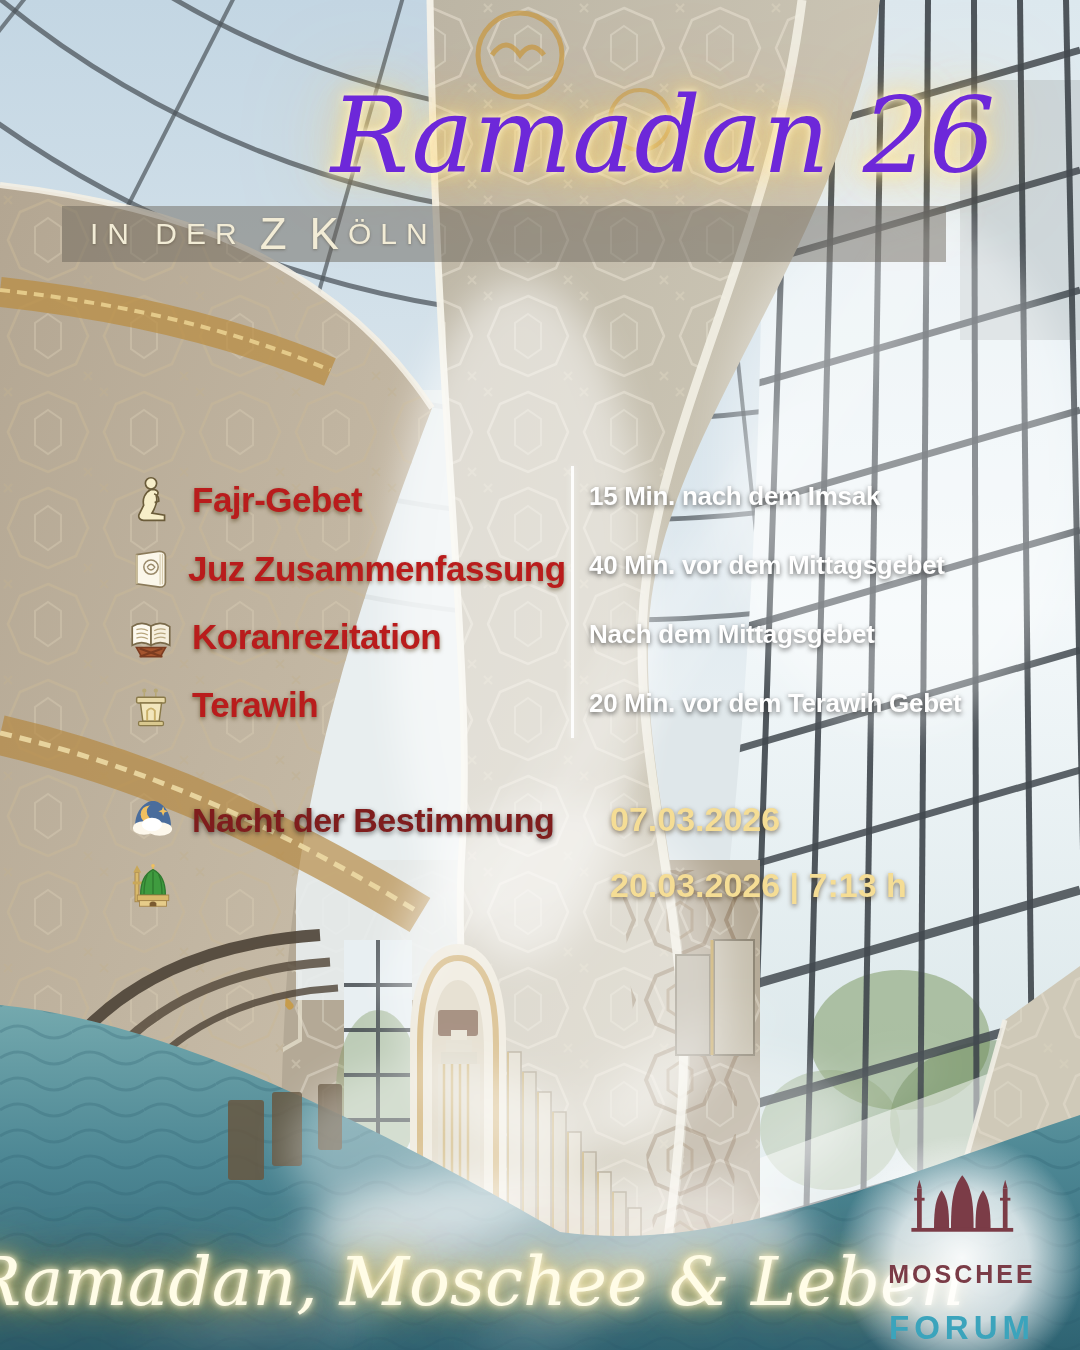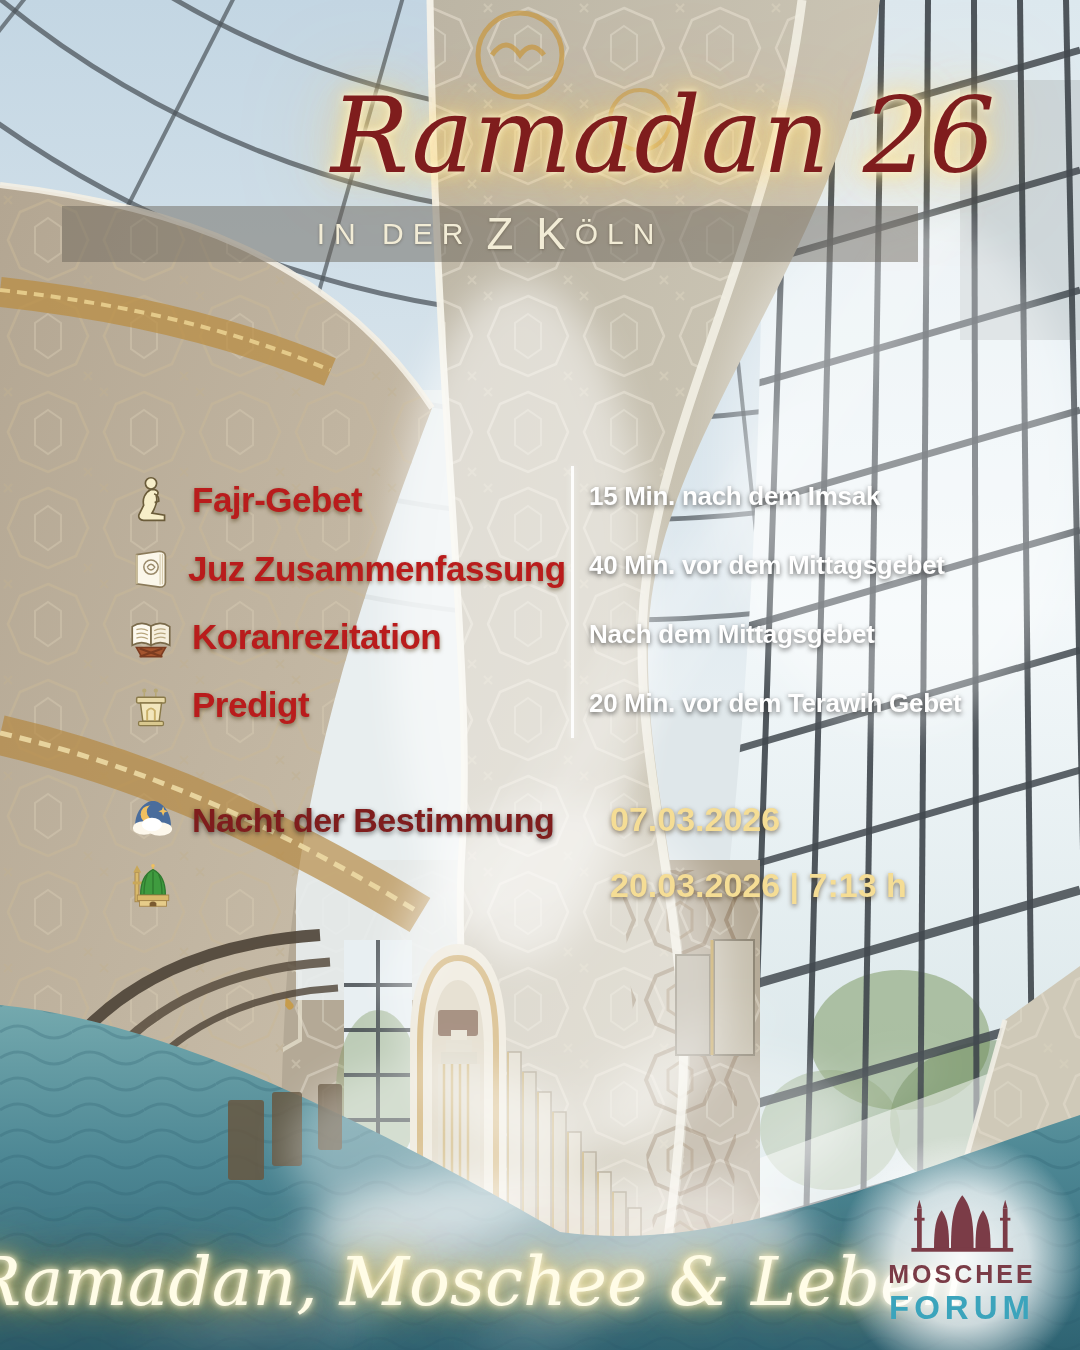--- a/index.html
+++ b/index.html
@@ -7,30 +7,31 @@
     position:relative;width:1080px;height:1350px;overflow:hidden;
     font-family:"Liberation Sans",sans-serif;background:#dfe7ea;
   }
   .bg{position:absolute;left:0;top:0;z-index:0;}
   .overlay{position:absolute;left:0;top:0;width:100%;height:100%;z-index:2;}
 
   
   .title{
     position:absolute;left:663px;top:84px;transform:translateX(-50%);
     margin:0;font-family:"DejaVu Serif",serif;font-style:italic;font-weight:400;
-    font-size:104px;line-height:1;color:#7f1d1d;white-space:nowrap;
+    font-size:104px;line-height:1;color:#6d28d9;white-space:nowrap;
     text-shadow:0 0 6px #fff6da,0 0 18px rgba(255,224,135,.95),
                 0 0 42px rgba(255,205,90,.75),0 0 90px rgba(255,190,70,.5);
   }
   .subtitle-band{
     position:absolute;left:62px;top:206px;width:856px;height:56px;
     background:rgba(104,98,87,.48);
-    display:flex;align-items:center;justify-content:center;
+    display:flex;align-items:center;
     color:#f2ecd6;font-size:30px;letter-spacing:9px;white-space:nowrap;
     text-shadow:0 1px 3px rgba(60,50,30,.4);
+    padding-left:28px;
   }
   .subtitle-band .initial{font-size:44px;line-height:1;}
   .subtitle-band .wgap{display:inline-block;width:14px;}
 
   
   .srow{position:absolute;left:126px;height:52px;display:flex;align-items:center;gap:16px;}
   .srow .ic{width:50px;height:50px;flex:0 0 auto;display:flex;align-items:center;justify-content:center;}
   .srow .label{
     font-size:35px;font-weight:bold;color:#b91c1c;letter-spacing:-.5px;white-space:nowrap;
     text-shadow:0 2px 4px rgba(70,50,10,.55);
@@ -62,21 +63,21 @@
     text-shadow:0 0 6px #fff6d8,0 0 16px rgba(255,222,120,.95),
                 0 0 36px rgba(255,200,80,.75),0 0 70px rgba(255,190,60,.5);
   }
   .logo-glow{
     position:absolute;left:962px;top:1258px;width:250px;height:250px;
     transform:translate(-50%,-50%);border-radius:50%;
     background:radial-gradient(circle,rgba(255,255,255,.96) 0%,rgba(255,255,255,.75) 38%,rgba(255,255,255,0) 70%);
   }
   .logo{
     position:absolute;left:962px;top:1258px;transform:translate(-50%,-50%);
-    display:flex;flex-direction:column;align-items:center;gap:0;z-index:3;
+    display:flex;flex-direction:column;align-items:center;gap:20px;z-index:3;
   }
   .logo .l1{font-size:25px;font-weight:bold;letter-spacing:3px;color:#7b3c47;}
   .logo .l2{font-size:33px;font-weight:bold;letter-spacing:5px;color:#3ba4bc;}
 </style>
 </head>
 <body>
 
 <div class="poster">
 
   <svg class="bg" width="1080" height="1350" viewBox="0 0 1080 1350" aria-hidden="true">
@@ -352,21 +353,21 @@
           <circle cx="17" cy="9" r="2.2" fill="#b7a876"></circle>
             <path d="M17,11 V16" stroke="#b7a876" stroke-width="1.6"></path>
           <circle cx="29" cy="9" r="2.2" fill="#b7a876"></circle>
             <path d="M29,11 V16" stroke="#b7a876" stroke-width="1.6"></path>
           <rect x="9" y="16" width="30" height="6" rx="1.5" fill="#e8d9a8" stroke="#8a7a4a" stroke-width="1.5"></rect>
           <path d="M13,22 L35,22 L32.5,41 L15.5,41 Z" fill="#f2e6bc" stroke="#8a7a4a" stroke-width="1.5"></path>
           <path d="M20,41 L20,30 Q24,25 28,30 L28,41" fill="none" stroke="#c9b06a" stroke-width="2"></path>
           <rect x="11" y="41" width="26" height="4.5" rx="1.5" fill="#d9c88f" stroke="#8a7a4a" stroke-width="1.3"></rect>
         </svg>
       </span>
-      <span class="label">Predigt</span>
+      <span class="label">Terawih</span>
     </div>
 
     <div class="sep"></div>
 
     <div class="time" style="top:481px;text-align:right;">15 Min. nach dem Imsak</div>
     <div class="time" style="top:550px;">40 Min. vor dem Mittagsgebet</div>
     <div class="time" style="top:619px;">Nach dem Mittagsgebet</div>
     <div class="time" style="top:688px;">20 Min. vor dem Terawih Gebet</div>
 
     <div class="drow" style="top:792px;">

